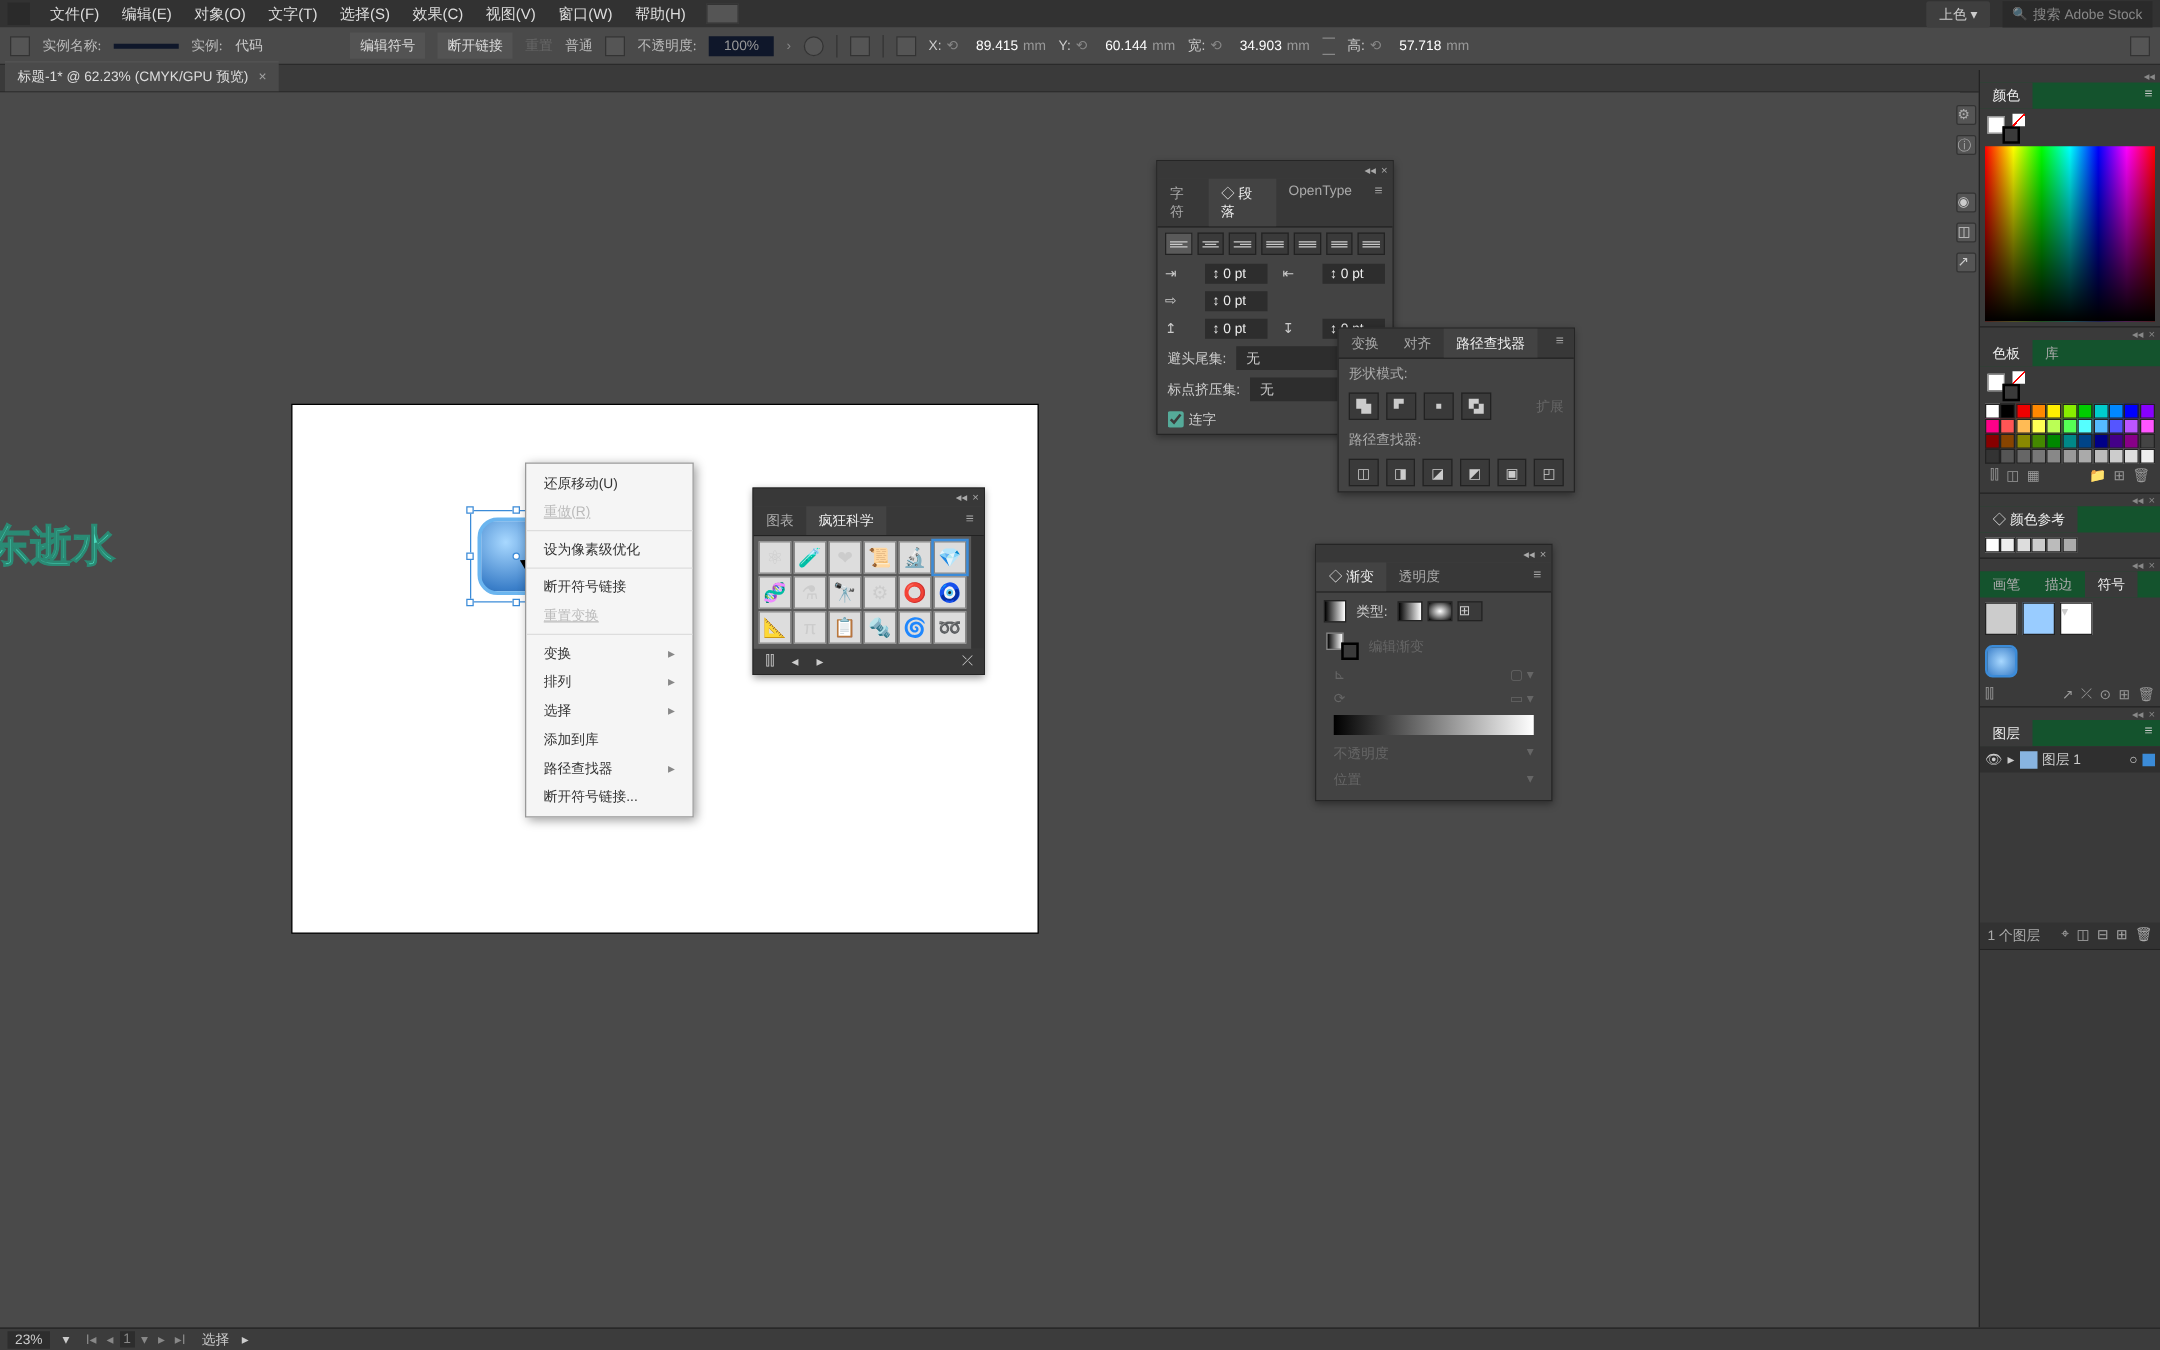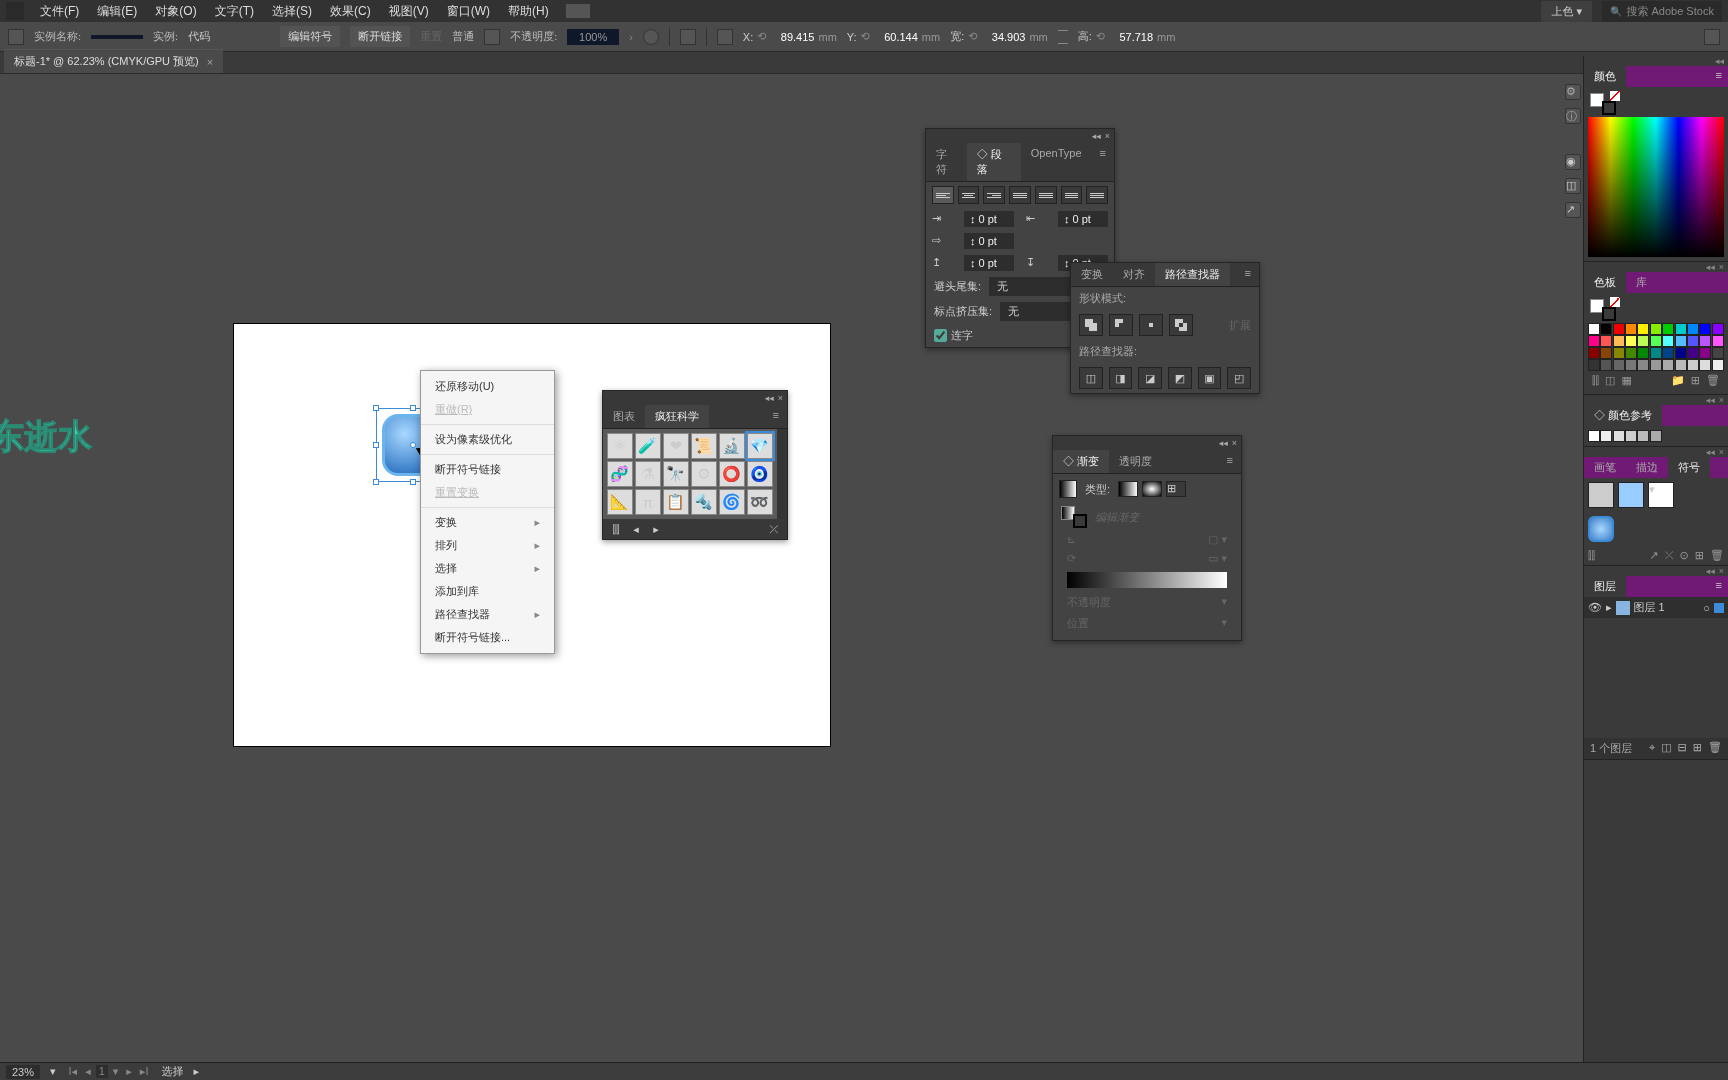--- a/index.html
+++ b/index.html
@@ -106,21 +106,21 @@
 #p-sym .scroll{width:12px;background:#353535;}
 #p-sym .gridwrap{display:flex;}
 
 
 .rcol{position:absolute; right:145px; top:74px; width:20px; bottom:18px; display:flex; flex-direction:column; gap:8px; align-items:center; padding-top:10px;}
 .rcol .db{width:16px;height:16px;background:#555;border:1px solid #333;border-radius:2px;}
 .prc{position:absolute; right:0; top:56px; width:145px; bottom:18px; background:#3a3a3a; border-left:1px solid #222; font-size:11px;}
 .prc .dkhead{height:10px;display:flex;justify-content:flex-end;padding:0 4px;gap:4px;}
 .prc .dkhead span{font-size:9px;color:#888;}
 .pg{border-bottom:1px solid #222;}
-.pg .pt{display:flex;background:#701a75;}
+.pg .pt{display:flex;background:#14532d;}
 .pg .pt .t{padding:3px 10px;color:#aaa;} .pg .pt .t.a{background:#3a3a3a;color:#eee;}
 .pg .pb{padding:4px;}
 
 
 .colorpicker{height:140px;background:linear-gradient(to top,#000,transparent),linear-gradient(90deg,red,#ff0,#0f0,#0ff,#00f,#f0f,red);position:relative;}
 .fillstroke{position:relative;width:26px;height:22px;margin:2px;}
 .fillstroke .f{position:absolute;width:14px;height:14px;background:#fff;border:1px solid #888;}
 .fillstroke .s{position:absolute;right:0;bottom:0;width:14px;height:14px;border:2px solid #000;background:#3a3a3a;}
 .fillstroke .n{position:absolute;right:-4px;top:-2px;width:10px;height:10px;background:linear-gradient(135deg,#fff 45%,red 45%,red 55%,#fff 55%);}
 
@@ -404,21 +404,21 @@
         <div class="gbox" style="background:linear-gradient(90deg,#000,#fff);"></div>
         <div class="gbox" style="background:radial-gradient(#fff,#000);"></div>
         <div class="gbox">⊞</div>
       </div>
     </div>
     <div style="display:flex;gap:6px;align-items:center;margin-top:6px;">
       <div class="fillstroke">
           <div class="f" style="background:linear-gradient(90deg,#000,#fff);"></div>
           <div class="s"></div>
         </div>
-      <span style="color:#666;font-style:italic;">编辑渐变</span>
+      <span style="color:#666;">编辑渐变</span>
     </div>
     <div class="disrow">
         <span>⊾</span>
         <span>▢ ▾</span>
       </div>
     <div class="disrow">
         <span>⟳</span>
         <span>▭ ▾</span>
       </div>
     <div class="gradbar"></div>

